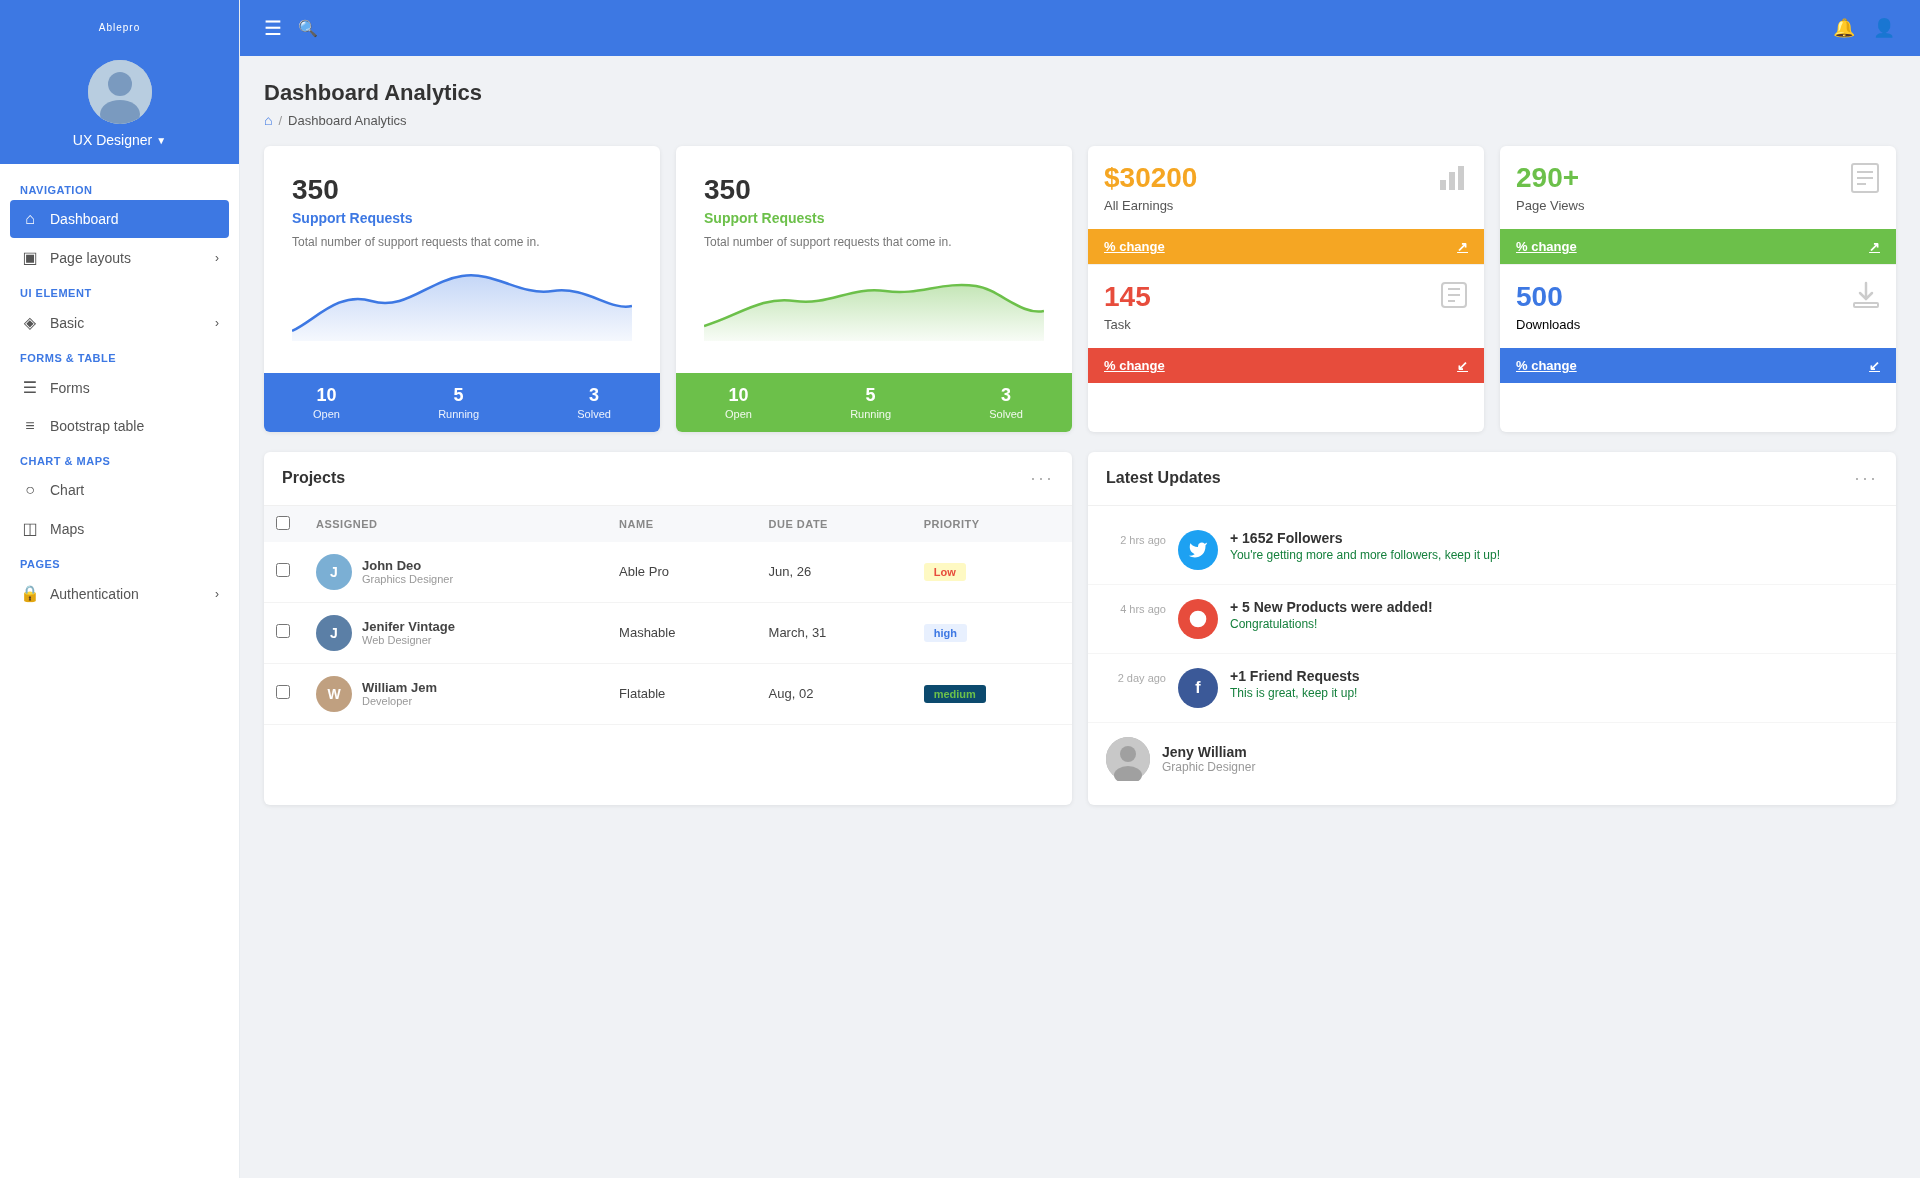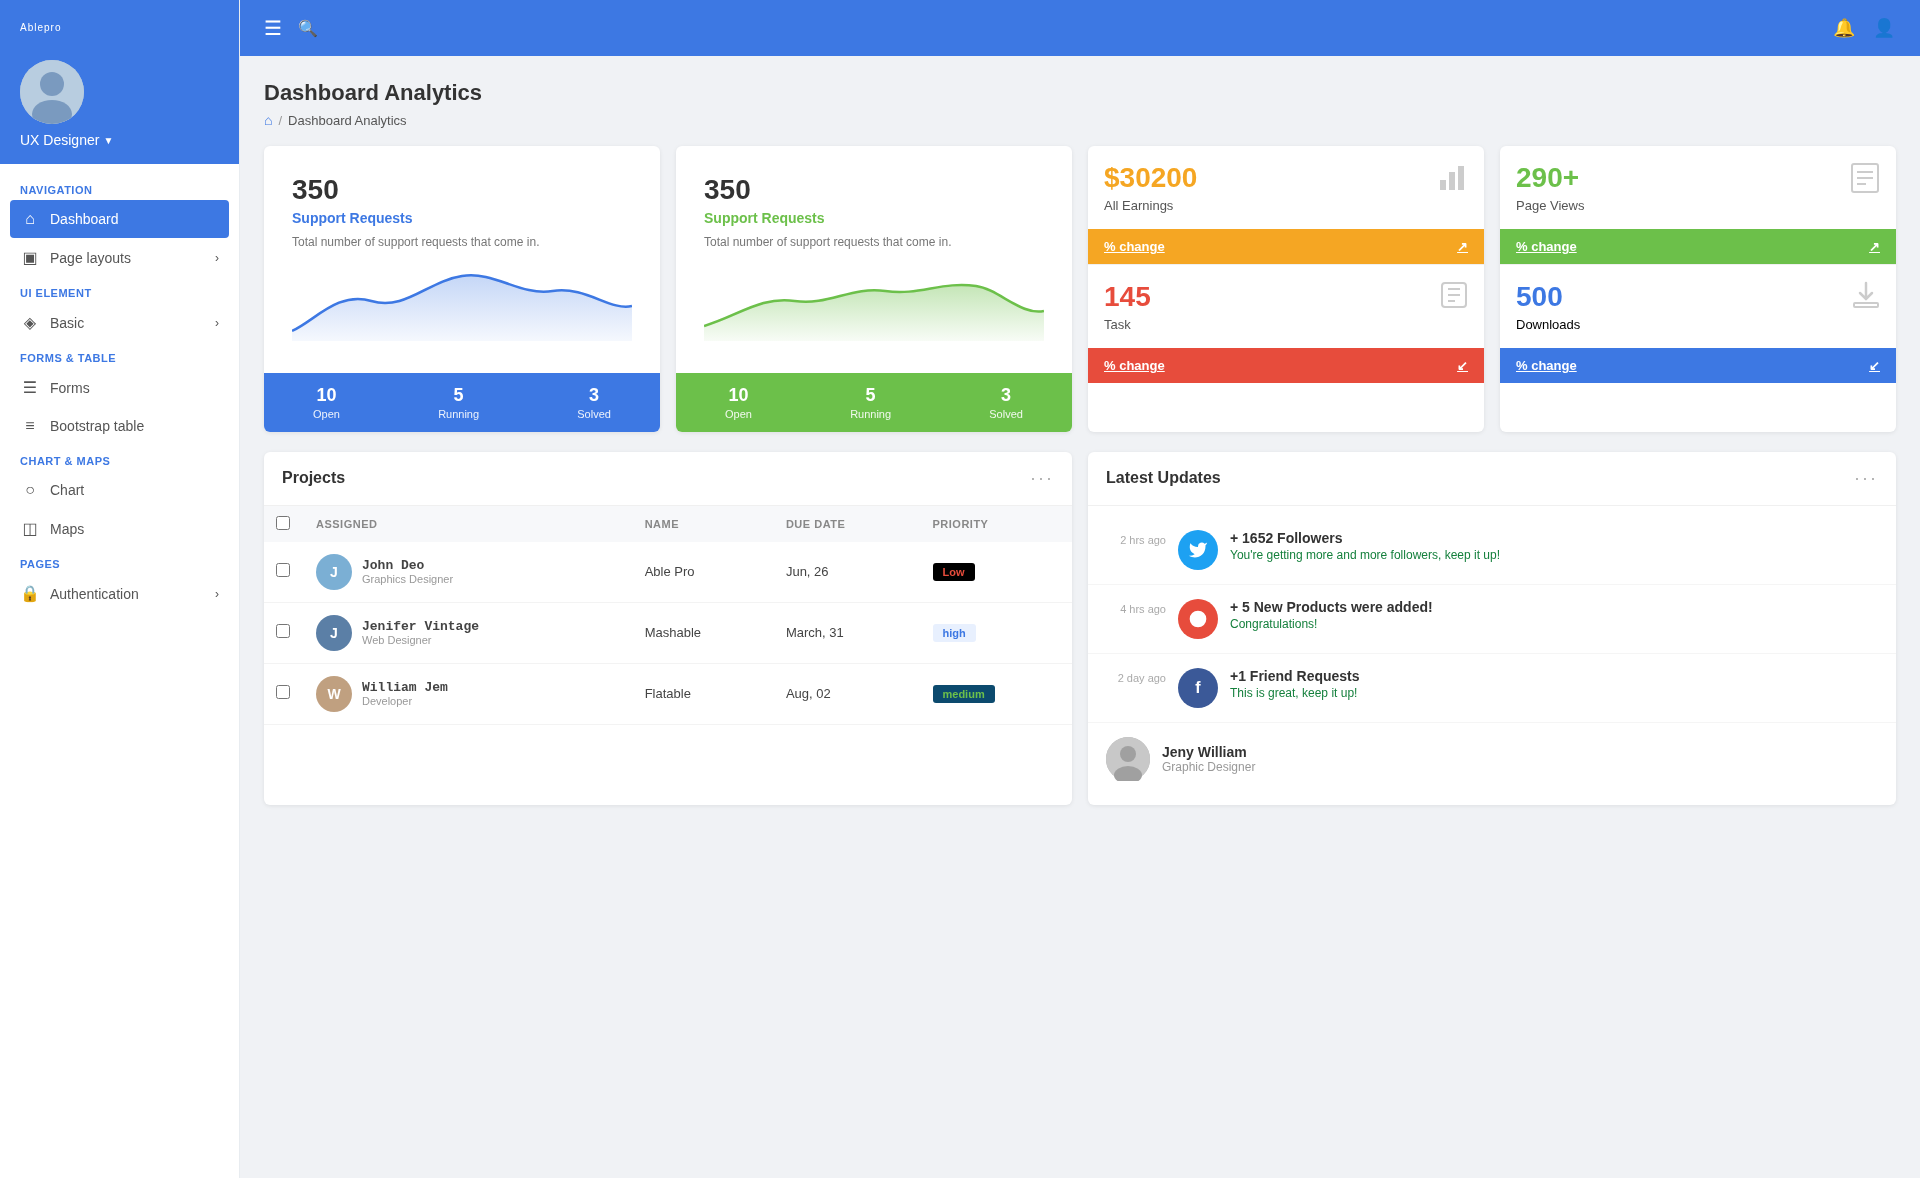--- a/index.html
+++ b/index.html
@@ -13,21 +13,21 @@
       display: flex;
       flex-direction: column;
       border-right: 1px solid #e8ecf0;
       overflow-y: auto;
     }
     .sidebar-header {
       background: #3d78e3;
       padding: 18px 20px 16px;
       display: flex;
       flex-direction: column;
-      align-items: flex-start;
+      align-items: center;
     }
     .sidebar-logo {
       color: #fff;
       font-size: 24px;
       font-weight: 700;
       letter-spacing: 1px;
       margin-bottom: 14px;
     }
     .sidebar-logo span { font-size: 10px; font-weight: 400; vertical-align: super; }
     .sidebar-avatar {
@@ -246,31 +246,31 @@
     .projects-table tbody tr { border-bottom: 1px solid #f3f3f3; }
     .projects-table tbody td { padding: 12px; font-size: 13px; color: #444; vertical-align: middle; }
 
     .project-user { display: flex; align-items: center; gap: 10px; }
     .project-avatar {
       width: 36px; height: 36px; border-radius: 50%;
       background: #c0cfe8;
       display: flex; align-items: center; justify-content: center;
       font-size: 14px; color: #fff; font-weight: 600; overflow: hidden;
     }
-    .project-name { font-weight: 600; font-size: 13px; font-family: Liberation Mono, monospace; }
+    .project-name { font-weight: 600; font-size: 13px; }
     .project-role { font-size: 11px; color: #999; }
 
     .priority-badge {
       padding: 3px 10px;
       border-radius: 3px;
       font-size: 11px;
       font-weight: 600;
       display: inline-block;
     }
-    .priority-low { background: #000000; color: #e74c3c; }
+    .priority-low { background: #fef9c3; color: #e74c3c; }
     .priority-high { background: #e8f0fe; color: #3d78e3; }
     .priority-medium { background: #0c4a6e; color: #6cc04a; }
 
     
     .updates-list { padding: 10px 0; }
     .update-item {
       display: flex;
       align-items: flex-start;
       padding: 14px 18px;
       gap: 12px;

